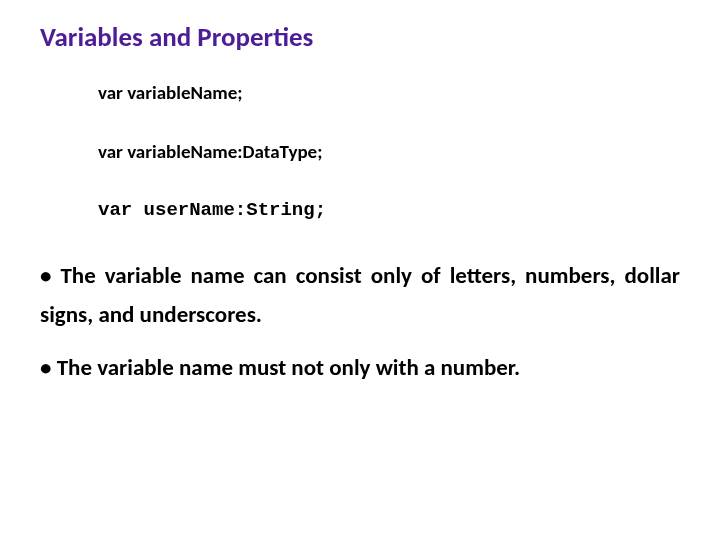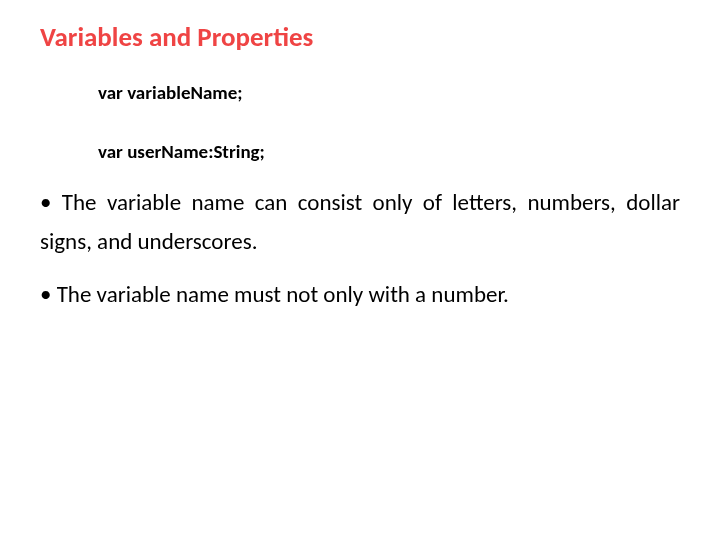--- a/index.html
+++ b/index.html
@@ -12,46 +12,48 @@
     color: #000;
   }
   .slide {
     box-sizing: border-box;
     width: 720px;
     height: 540px;
     padding: 20px 40px 20px 40px;
     position: relative;
   }
   .title {
-    color: #ef4444;
+    color: #4c1d95;
     font-weight: 700;
     font-size: 27px;
     margin: 0 0 28px 0;
   }
   .code-line {
     font-weight: 700;
     font-size: 19px;
     margin-left: 58px;
     margin-bottom: 36px;
   }
   .code-line.last {
-    margin-bottom: 20px;
+    margin-bottom: 35px;
+    font-family: Liberation Mono, monospace;
   }
   .body-text {
-    font-weight: 400;
+    font-weight: 700;
     font-size: 23px;
     line-height: 1.7;
     margin: 0 0 14px 0;
     text-align: justify;
   }
 </style>
 </head>
 <body>
 
 <div class="slide">
   <h1 class="title">Variables and Properties</h1>
 
   <div class="code-line">var variableName;</div>
+  <div class="code-line">var variableName:DataType;</div>
   <div class="code-line last">var userName:String;</div>
 
   <p class="body-text">• The variable name can consist only of letters, numbers, dollar signs, and underscores.</p>
   <p class="body-text">• The variable name must not only with a number.</p>
 </div>
 
 </body></html>

